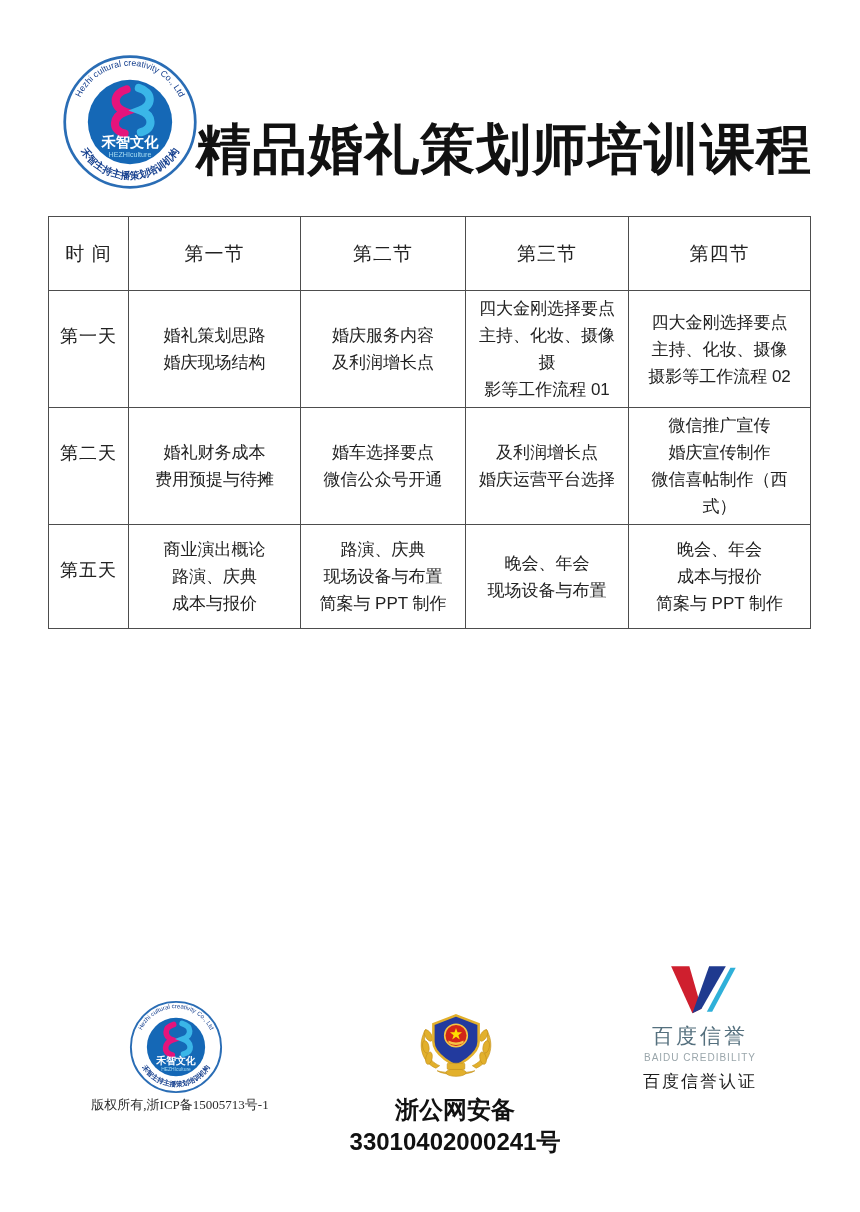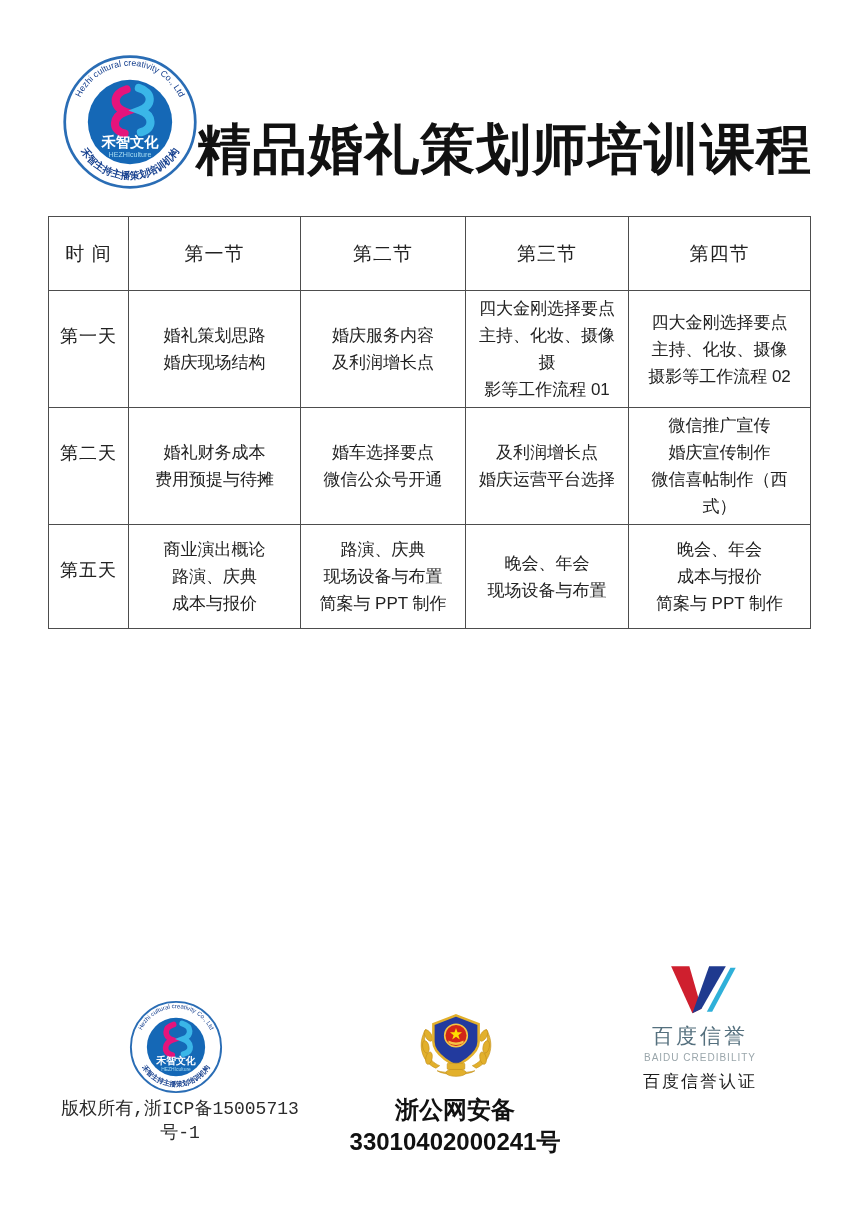--- a/index.html
+++ b/index.html
@@ -30,21 +30,21 @@
   table.course td.day{
     vertical-align:top;padding-top:32px;font-size:18px;letter-spacing:1px;
   }
   tr.hrow{height:74px;}
   tr.r1{height:106px;} tr.r2{height:100px;} tr.r3{height:98px;}
   tr.r4{height:100px;} tr.r5{height:104px;margin-left:39px;} tr.r6{height:102px;}
   
   .footer-logo{position:absolute;left:129px;top:1000px;width:94px;height:94px;}
   .copyright{
     position:absolute;left:50px;top:1096px;width:260px;text-align:center;
-    font-family:Liberation Mono, monospace;font-size:18px;color:#2b2b2b;
+    font-family:Liberation Serif, serif;font-size:13px;color:#2b2b2b;
   }
   .police-badge{position:absolute;left:412px;top:998px;width:88px;height:92px;}
   .police-text{
     position:absolute;left:330px;top:1094px;width:250px;text-align:center;
     font-family:"Liberation Sans", sans-serif;font-size:24px;font-weight:bold;color:#111;
   }
   .baidu-block{position:absolute;left:630px;top:958px;width:140px;text-align:center;
     font-family:"Liberation Sans", sans-serif;}
   .baidu-v{width:76px;height:62px;margin:0 auto;display:block;}
   .baidu-cn{font-size:21px;color:#55707e;letter-spacing:3px;margin-top:2px;}

